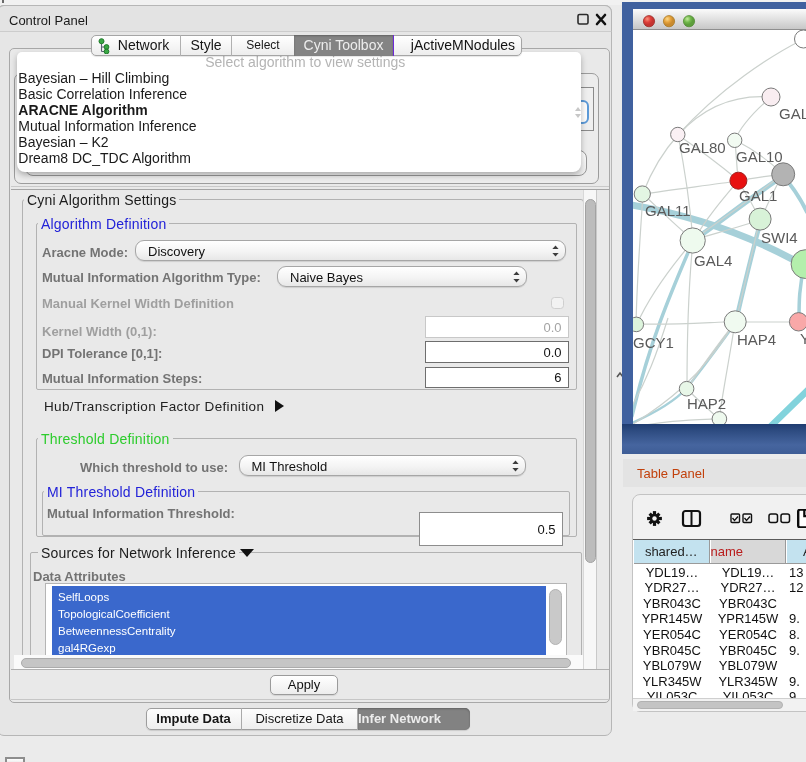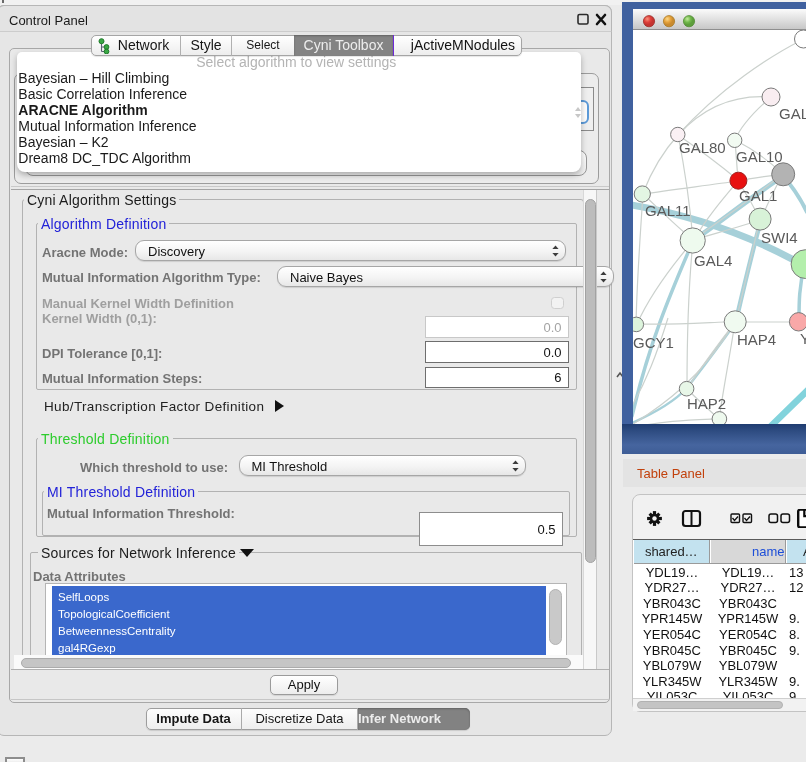--- a/index.html
+++ b/index.html
@@ -52,32 +52,32 @@
 <div class="lbl" style="left:42px;top:245px">Aracne Mode:</div>
 <div class="combo" style="left:135px;top:240px;width:431px;height:21px">
     <span class="tx">Discovery</span>
  <svg width="9" height="12" viewBox="0 0 9 12">
       <path d="M4.5 0.5 L7.6 4 H1.4 Z" fill="#3c3c3c"></path>
       <path d="M4.5 11.5 L1.4 8 H7.6 Z" fill="#3c3c3c"></path>
     </svg>
   </div>
 
 <div class="lbl" style="left:42px;top:270px">Mutual Information Algorithm Type:</div>
-<div class="combo" style="left:277px;top:266px;width:337px;height:21px">
+<div class="combo" style="left:277px;top:266px;width:250px;height:21px">
     <span class="tx">Naive Bayes</span>
  <svg width="9" height="12" viewBox="0 0 9 12">
       <path d="M4.5 0.5 L7.6 4 H1.4 Z" fill="#3c3c3c"></path>
       <path d="M4.5 11.5 L1.4 8 H7.6 Z" fill="#3c3c3c"></path>
     </svg>
   </div>
 
 <div class="lbl dis" style="left:42px;top:296px">Manual Kernel Width Definition</div>
 <div class="abs" style="left:551px;top:297px;width:13px;height:12px;background:#f2f2f2;border:1px solid #cfcfcf;border-radius:3.5px"></div>
 
-<div class="lbl dis" style="left:42px;top:311px">Kernel Width (0,1):</div>
+<div class="lbl dis" style="left:42px;top:324px">Kernel Width (0,1):</div>
 <div class="field" style="left:424.5px;top:315.5px;width:144px;height:22px;border-color:#c8c8c8">
     <span style="color:#a4a4a4">0.0</span>
   </div>
 
 <div class="lbl" style="left:42px;top:346px">DPI Tolerance [0,1]:</div>
 <div class="field" style="left:424.5px;top:341px;width:144px;height:22px;border:1.5px solid #6e6e6e">
     <span>0.0</span>
   </div>
 
 <div class="lbl" style="left:42px;top:371px">Mutual Information Steps:</div>
@@ -284,21 +284,21 @@
   <rect x="124" y="5" width="8.5" height="8.5" rx="2"></rect>
   <rect x="136" y="5" width="8.5" height="8.5" rx="2"></rect>
  </g>
 
  <rect x="153.2" y="0.6" width="14" height="17.8" rx="2" fill="#fff" stroke="#0a0a0a" stroke-width="2.4"></rect>
  <path d="M159.3 0.6 V7.2 H166" fill="none" stroke="#0a0a0a" stroke-width="2.2"></path>
 </svg>
 
 <div class="abs" style="left:632.5px;top:538.5px;width:173.5px;height:159px;background:#fff;border-top:1.5px solid #5a5a5a"></div>
 <div class="abs" style="left:634px;top:540px;width:75.5px;height:22.5px;background:#c3e2ef;border-right:1px solid #9a9a9a;font-size:13px;color:#222;text-align:center;line-height:23px">shared…</div>
-<div class="abs" style="left:710.5px;top:540px;width:75px;height:22.5px;background:#d8d8d8;border-right:1px solid #9a9a9a;font-size:13px;color:#1d4ed8;text-align:right;line-height:23px">name</div>
+<div class="abs" style="left:710.5px;top:540px;width:75px;height:22.5px;background:#d8d8d8;border-right:1px solid #9a9a9a;font-size:13px;color:#b91c1c;text-align:left;line-height:23px">name</div>
 <div class="abs" style="left:786.5px;top:540px;width:19.5px;height:22.5px;background:#c3e2ef;font-size:13px;color:#222;padding-left:16.5px;line-height:23px">A</div>
 <div class="abs" style="left:634px;top:562.5px;width:172px;height:1px;background:#9a9a9a"></div>
 <div class="abs" style="left:634px;top:564.7px;width:76px;height:133px;font-size:13px;color:#111;line-height:15.6px;text-align:center;white-space:pre">YDL19…
 YDR27…
 YBR043C
 YPR145W
 YER054C
 YBR045C
 YBL079W
 YLR345W
@@ -319,21 +319,21 @@
 8.
 9.
 &nbsp;
 9.
 9.</div>
 
 <div class="abs" style="left:632.5px;top:697.5px;width:173.5px;height:13.5px;background:#f2f2f2;border-top:1px solid #cfcfcf"></div>
 <div class="abs" style="left:637px;top:700.5px;width:145.5px;height:8.5px;background:#c4c4c4;border:1px solid #b2b2b2;border-radius:4.5px"></div>
 
 <div class="abs" style="left:16.5px;top:51.5px;width:564.5px;height:120px;background:#ffffff;border-radius:5px 5px 8px 8px;box-shadow:0 3px 6px rgba(0,0,0,.28)"></div>
-<div class="abs" style="left:14px;top:54px;width:564.5px;height:16px;font-size:14px;color:#b4b4b4;text-align:center">Select algorithm to view settings</div>
+<div class="abs" style="left:23px;top:54px;width:564.5px;height:16px;font-size:14px;color:#b4b4b4;text-align:center">Select algorithm to view settings</div>
 <div class="abs" style="left:18.3px;top:70px;font-size:14px;color:#1a1a1a;line-height:16px;white-space:pre">Bayesian – Hill Climbing
 Basic Correlation Inference
 <b>ARACNE Algorithm</b>
 Mutual Information Inference
 Bayesian – K2
 Dream8 DC_TDC Algorithm</div>
 <svg class="abs" style="left:574px;top:107px" width="8" height="12" viewBox="0 0 8 12">
     <path d="M4 0 L7 4 H1 Z" fill="#999" opacity=".55"></path>
     <path d="M4 11 L1 7 H7 Z" fill="#999" opacity=".55"></path>
   </svg>

